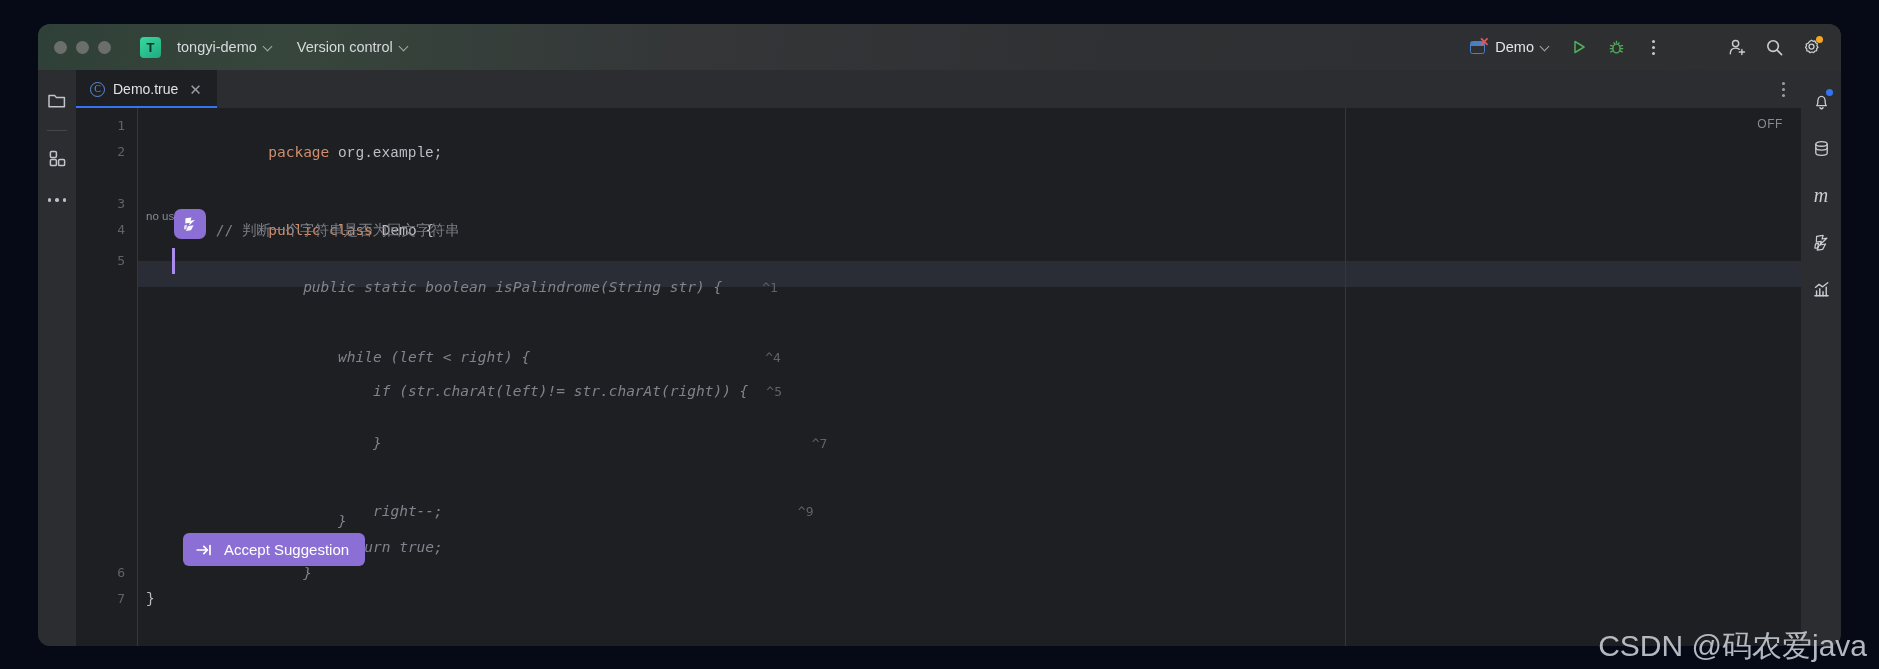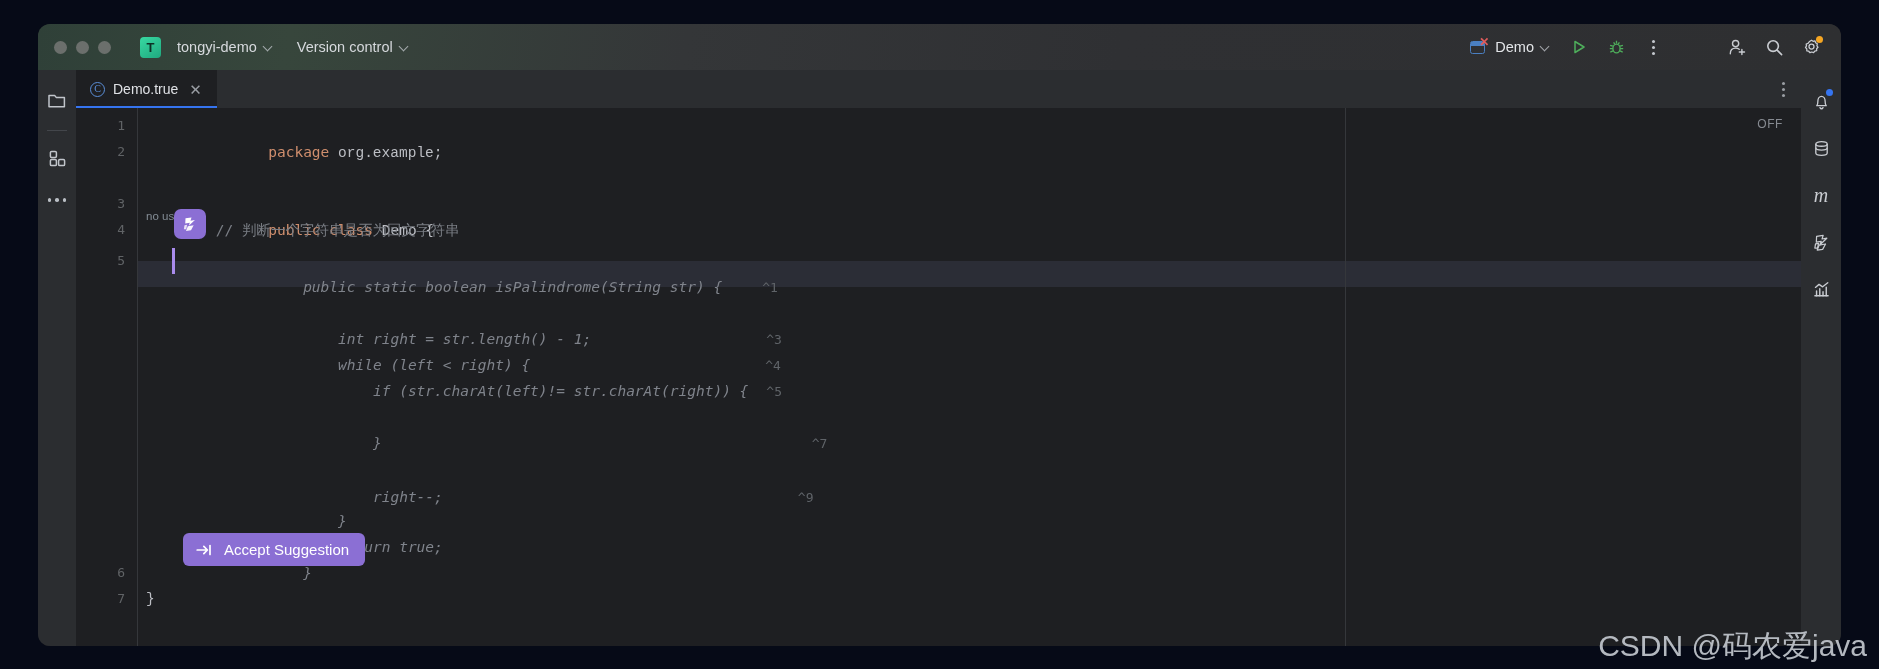--- a/index.html
+++ b/index.html
@@ -376,33 +376,30 @@
 
             <div class="cl" style="top:83px;left:8px">
               <span class="kw">public class </span><span class="cls">Demo {</span>
             </div>
 
             <div class="cl cmt" style="top:109px;left:8px">        // 判断一个字符串是否为回文字符串</div>
 
             <div class="cl ghost" style="top:140px;left:8px">
               <span>    public static boolean isPalindrome(String str) {</span><span class="hint" style="margin-left:40px">^1</span>
             </div>
-            <div class="cl ghost" style="top:192px;left:8px">
-              <span>        int right = str.length() - 1;</span><span class="hint" style="margin-left:175px">^3</span>
-            </div>
-            <div class="cl ghost" style="top:218px;left:8px">
+            <div class="cl ghost" style="top:210px;left:8px">
               <span>        while (left &lt; right) {</span><span class="hint" style="margin-left:235px">^4</span>
             </div>
             <div class="cl ghost" style="top:244px;left:8px">
               <span>            if (str.charAt(left)!= str.charAt(right)) {</span><span class="hint" style="margin-left:18px">^5</span>
             </div>
             <div class="cl ghost" style="top:296px;left:8px">
               <span>            }</span><span class="hint" style="margin-left:430px">^7</span>
             </div>
-            <div class="cl ghost" style="top:350px;left:8px">
+            <div class="cl ghost" style="top:364px;left:8px">
               <span>            right--;</span><span class="hint" style="margin-left:355px">^9</span>
             </div>
             <div class="cl ghost" style="top:374px;left:8px">
               <span>        }</span>
             </div>
             <div class="cl ghost" style="top:400px;left:8px">
               <span>        return true;</span>
             </div>
             <div class="cl ghost" style="top:426px;left:8px">
               <span>    }</span>

